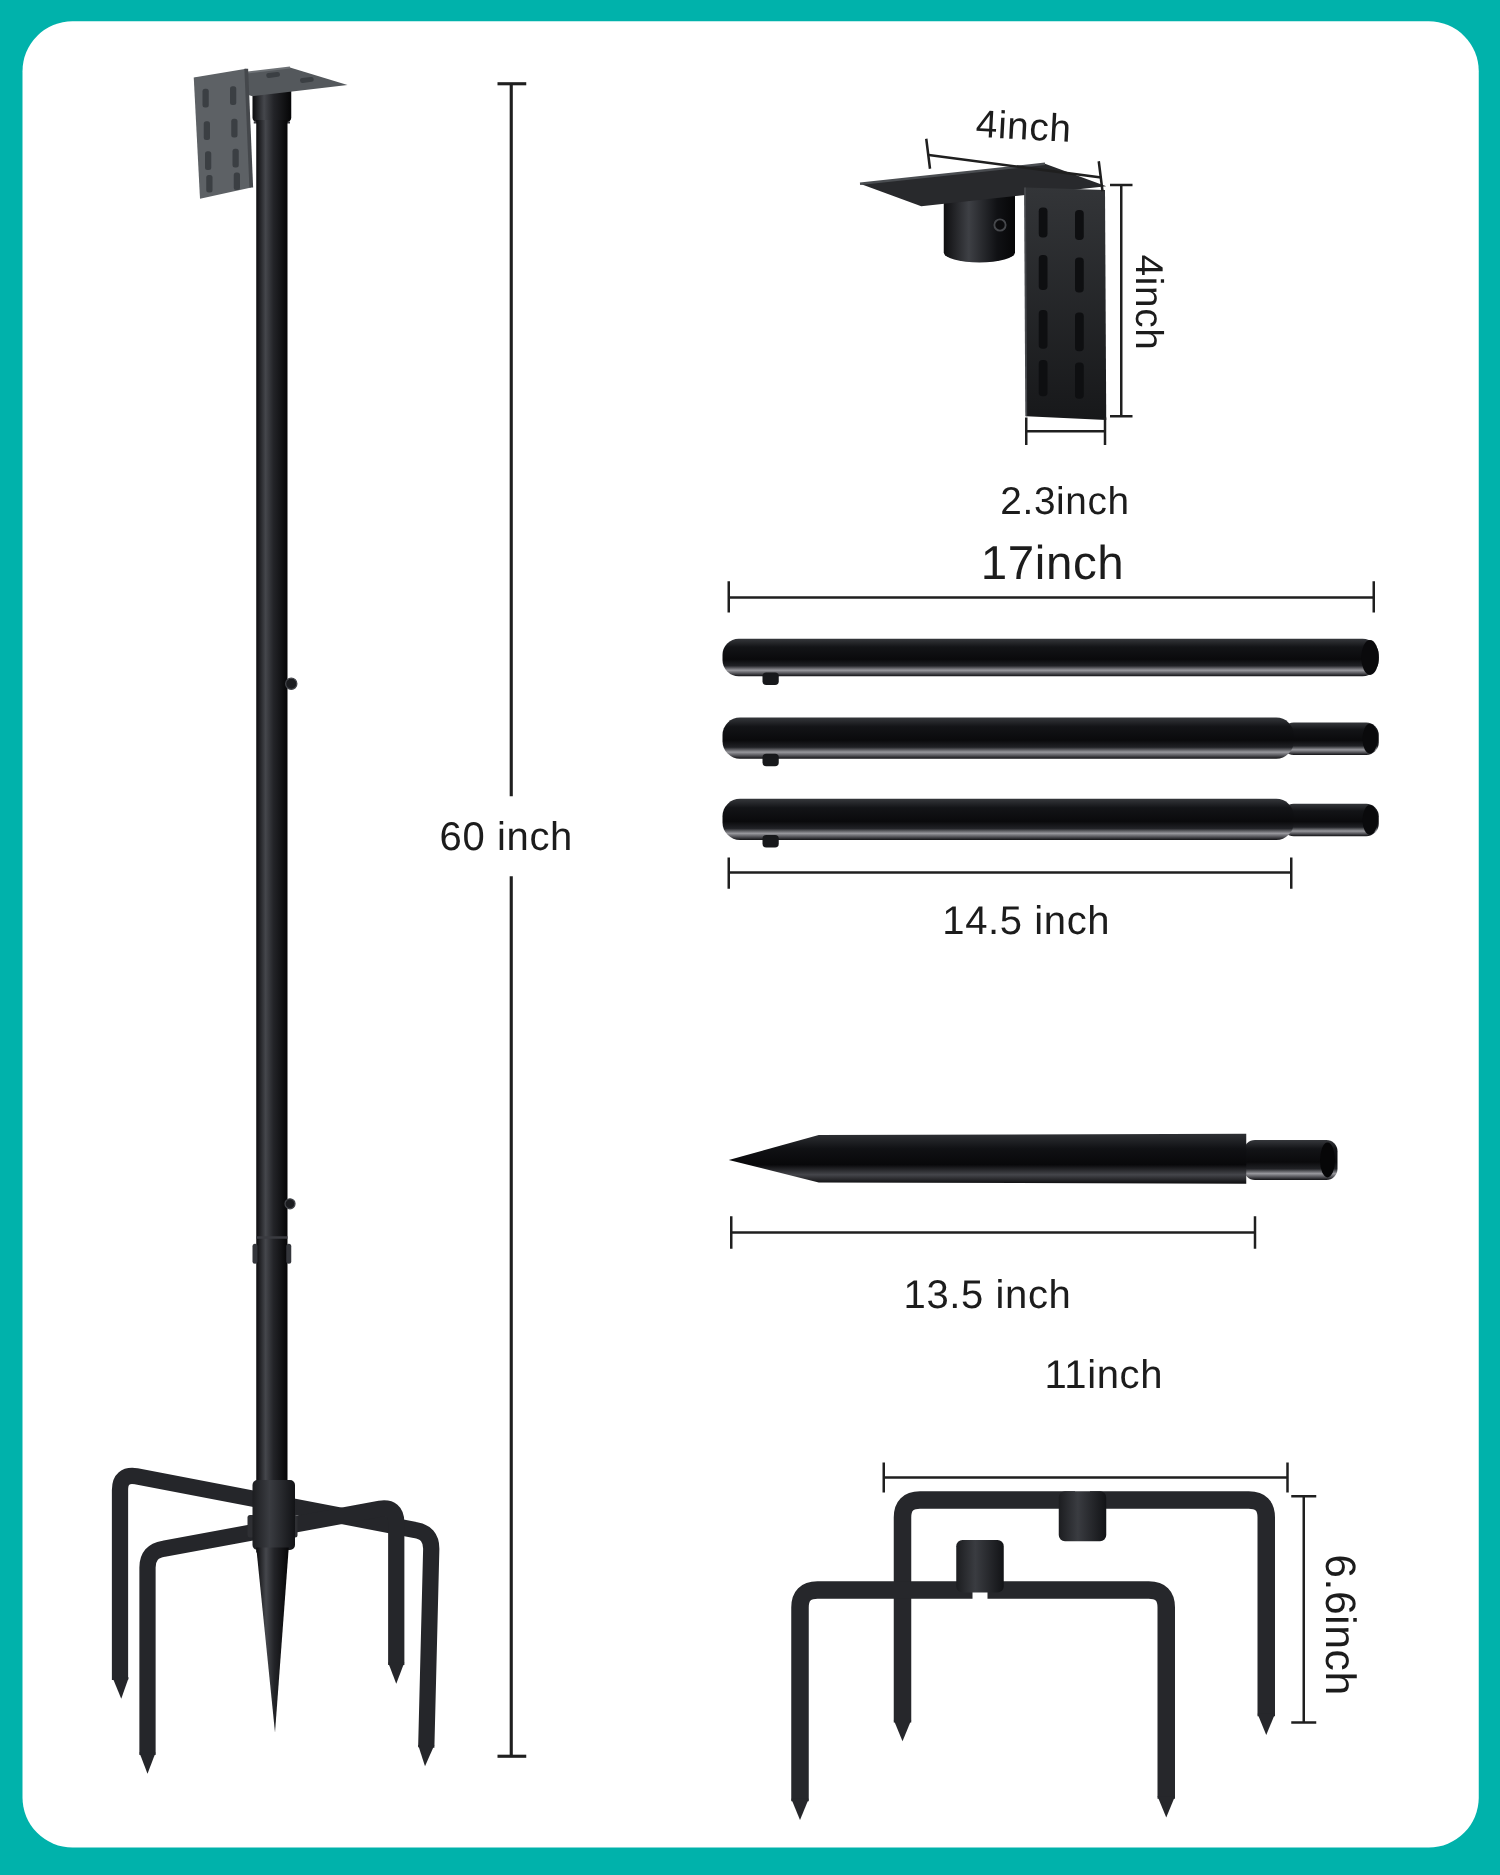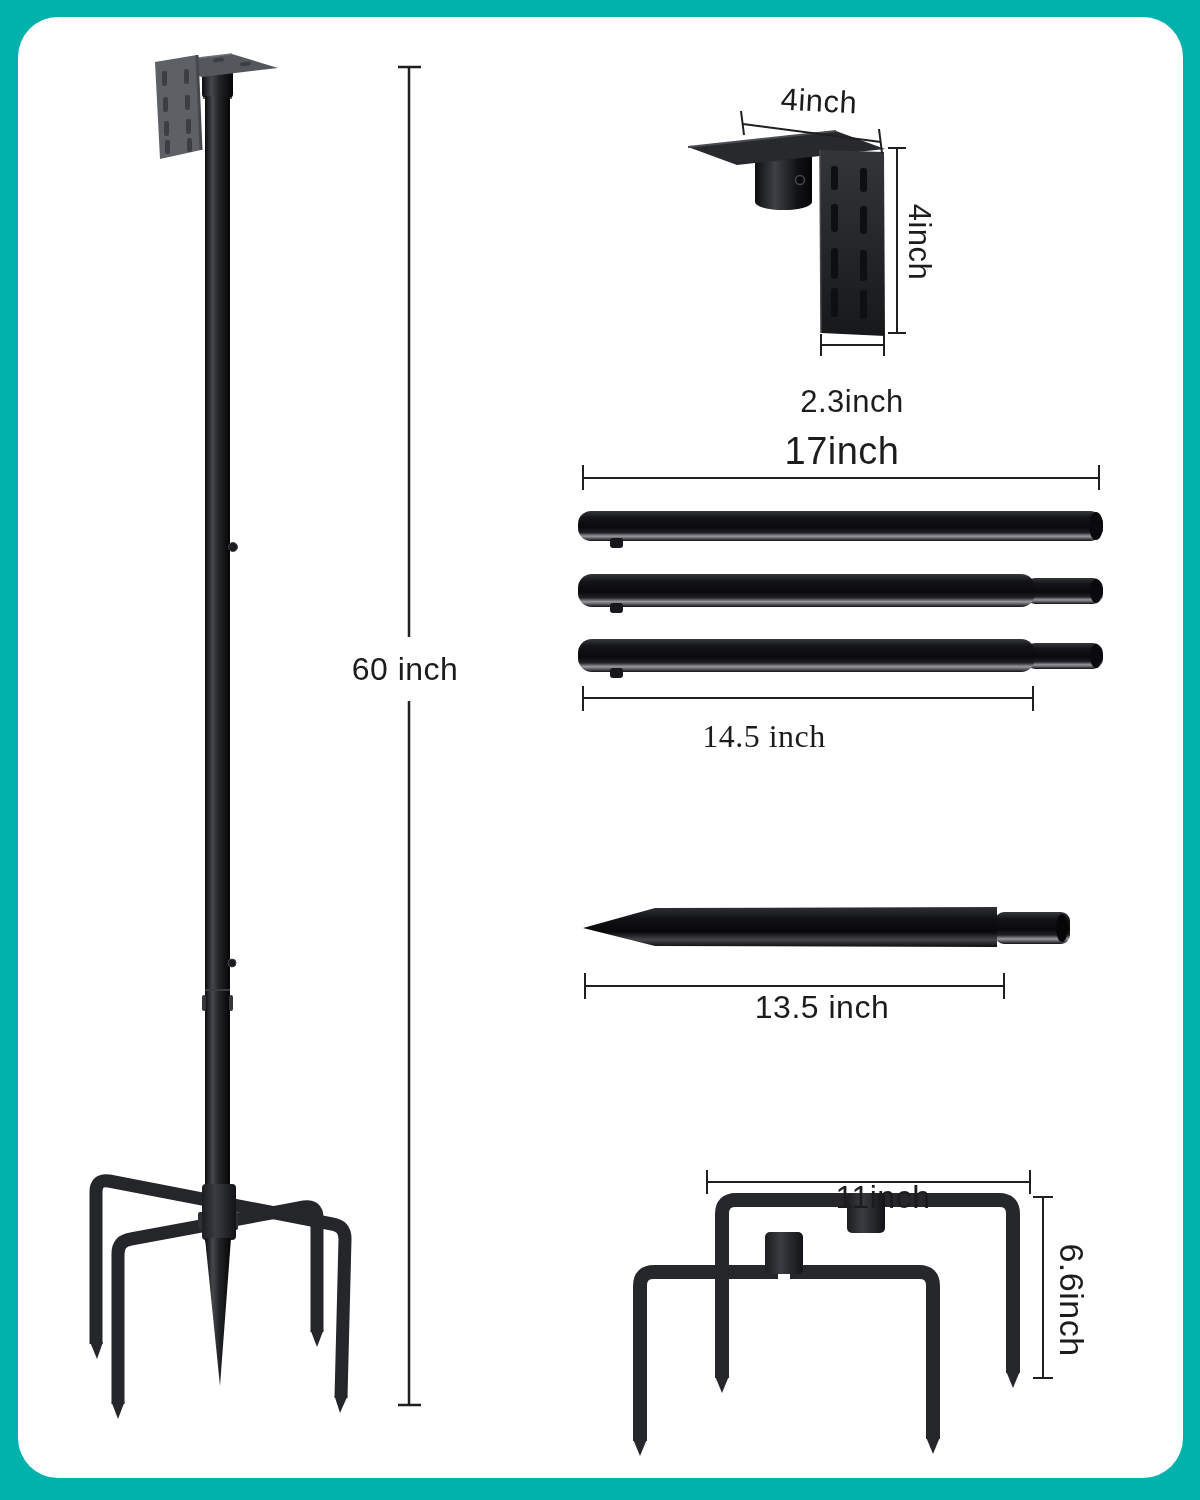--- a/index.html
+++ b/index.html
@@ -246,19 +246,19 @@
 <div class="dim-label fs36" style="left:405px;top:669px;">60 inch</div>
 
 <div class="dim-label fs31 tilt" style="left:819px;top:101px;">4inch</div>
 
 <div class="dim-label fs31 rot90" style="left:919px;top:242px;">4inch</div>
 
 <div class="dim-label fs31" style="left:852px;top:401px;">2.3inch</div>
 
 <div class="dim-label fs35" style="left:842px;top:451px;">17inch</div>
 
-<div class="dim-label fs36" style="left:764px;top:736px;font-family:Liberation Serif, serif;">14.5 inch</div>
-
-<div class="dim-label fs36" style="left:790px;top:1007px;margin-left:32px;">13.5 inch</div>
-
-<div class="dim-label fs36" style="left:883px;top:1197px;">11inch</div>
+<div class="dim-label fs36" style="left:821px;top:736px;">14.5 inch</div>
+
+<div class="dim-label fs36" style="left:790px;top:1035px;">13.5 inch</div>
+
+<div class="dim-label fs36" style="left:883px;top:1099px;">11inch</div>
 
 <div class="dim-label fs34 rot90" style="left:1072px;top:1300px;">6.6inch</div>
 
 </body></html>

